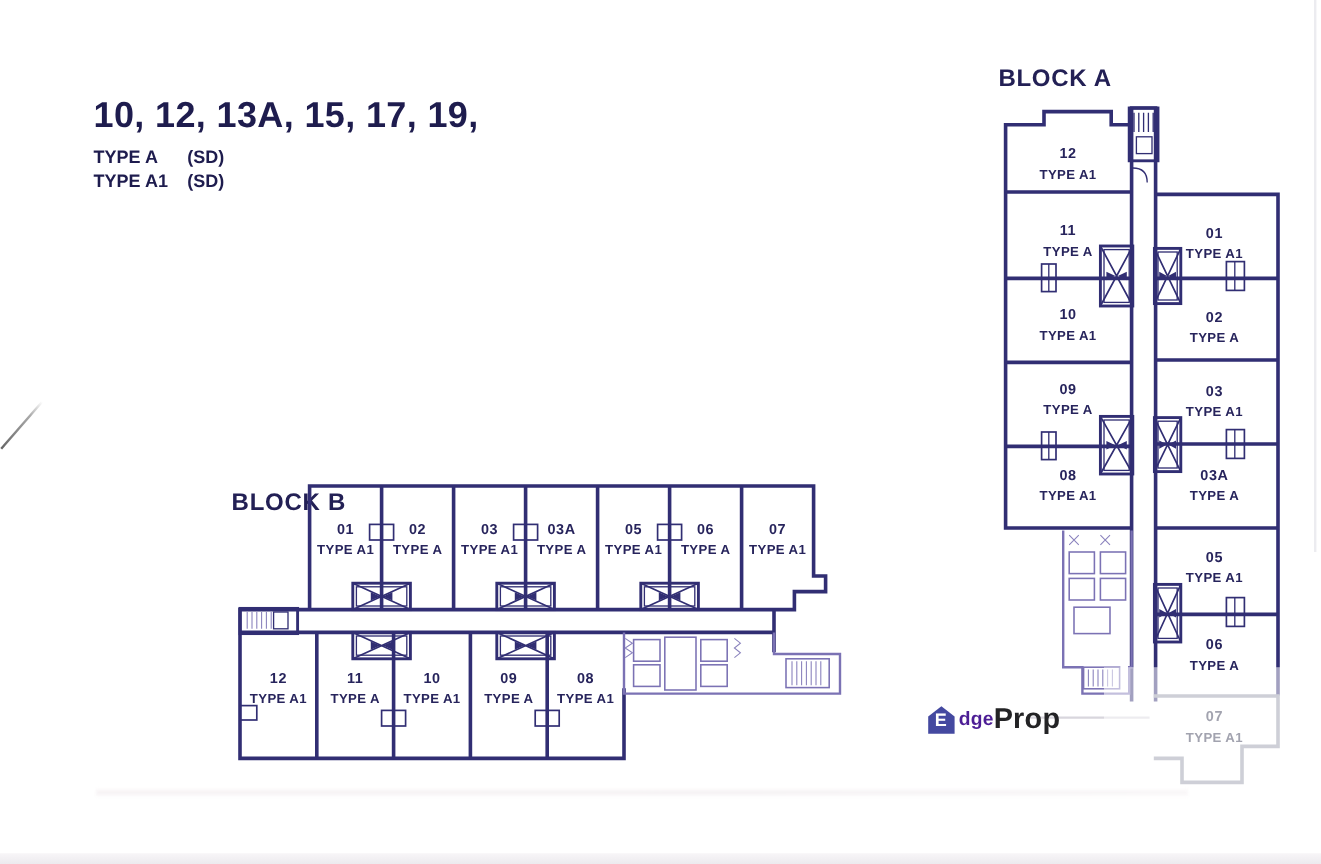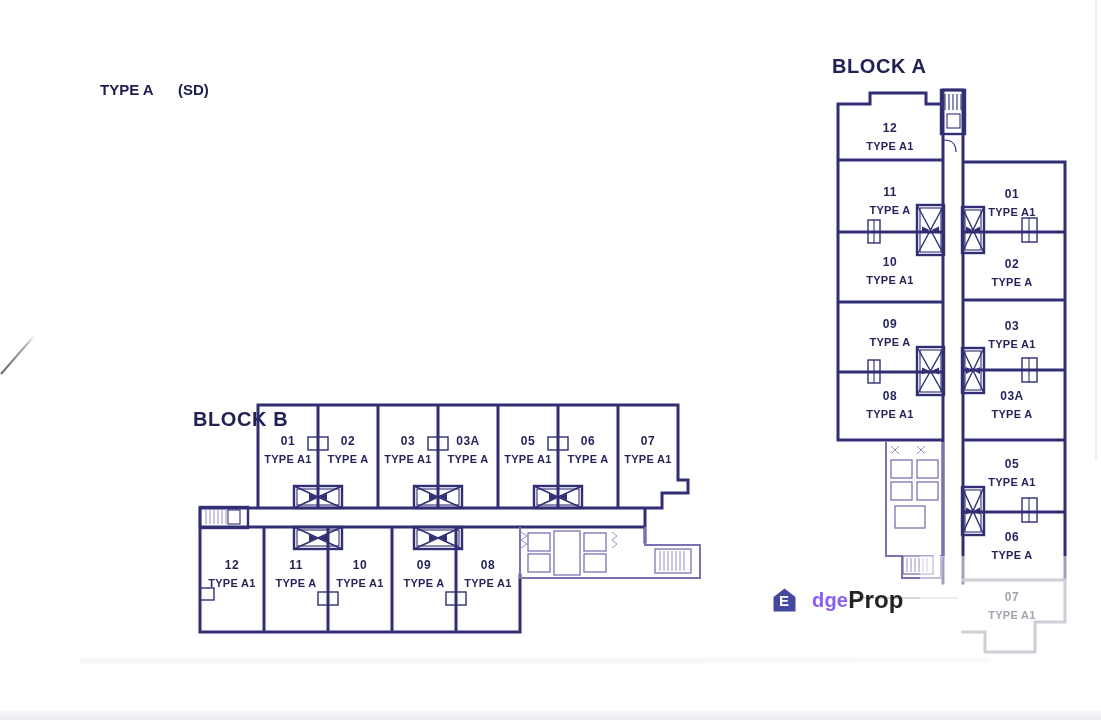--- a/index.html
+++ b/index.html
@@ -4,21 +4,21 @@
 <style>
   html,body{margin:0;padding:0;background:#ffffff;}
   .canvas{
     position:relative;width:1101px;height:720px;overflow:hidden;
     background:#ffffff;font-family:"Liberation Sans",sans-serif;
   }
   
   .title-block{position:absolute;left:78px;top:76px;width:430px;color:#1e1c4e;}
   .title-main{font-size:28px;font-weight:800;letter-spacing:.5px;line-height:30px;}
   .levels div{font-size:30px;font-weight:800;line-height:42px;letter-spacing:.3px;}
-  .legend{margin-top:4px;margin-left:22px;}
+  .legend{margin-top:4px;}
   .legend-row{font-size:15px;font-weight:800;line-height:20px;}
   .lg-name{display:inline-block;width:78px;}
   
   .block-label{position:absolute;font-size:20px;font-weight:800;color:#232055;letter-spacing:.6px;}
   
   svg.plan{position:absolute;left:0;top:0;}
   .ink{stroke:#312e73;fill:none;stroke-width:3;stroke-linecap:square;}
   .ink2{stroke:#312e73;fill:none;stroke-width:2.4;}
   .ink1{stroke:#312e73;fill:none;stroke-width:1.1;}
   .ink15{stroke:#312e73;fill:none;stroke-width:1.4;}
@@ -39,36 +39,40 @@
     background:linear-gradient(90deg,#4a4a4a,#9a9a9a 70%,transparent);
     transform:rotate(-49deg);transform-origin:left center;opacity:.85;}
   .smudge{position:absolute;left:80px;top:658px;width:910px;height:5px;
     background:linear-gradient(90deg,#f2ebee,#efeaed 60%,#f5f1f3);opacity:.55;filter:blur(1.5px);}
   .bottom-shadow{position:absolute;left:0;top:711px;width:1101px;height:9px;
     background:linear-gradient(180deg,#f8f6f8,#eceaee);}
   .right-edge{position:absolute;left:1095px;top:0;width:2px;height:460px;background:#dfdfe6;opacity:.6;}
   
   .edgeprop{position:absolute;left:771px;top:587px;height:26px;display:flex;align-items:center;}
   .logo-e{position:absolute;left:8px;top:6px;color:#ffffff;font-size:15px;font-weight:800;line-height:15px;}
-  .logo-blue{color:#8b5cf6;font-size:20px;font-weight:700;margin-left:14px;letter-spacing:.2px;}
+  .logo-blue{color:#4c1d95;font-size:16px;font-weight:700;margin-left:1px;letter-spacing:.2px;}
   .logo-dark{color:#232325;font-size:24px;font-weight:700;letter-spacing:.2px;}
 </style>
 </head>
 <body>
 
 <div class="canvas">
 
   <div class="scratch"></div>
 
   <div class="title-block">
     <div class="levels">
+      <div>10, 12, 13A, 15, 17, 19,</div>
     </div>
     <div class="legend">
       <div class="legend-row">
         <span class="lg-name">TYPE A</span><span>(SD)</span>
+      </div>
+      <div class="legend-row">
+        <span class="lg-name">TYPE A1</span><span>(SD)</span>
       </div>
     </div>
   </div>
 
   <div class="block-label" style="left:832px;top:55px;">BLOCK A</div>
   <div class="block-label" style="left:193px;top:372px;margin-top:36px;">BLOCK B</div>
 
   <svg class="plan" width="1101" height="720" viewBox="0 0 1101 720">
 
     <g>

